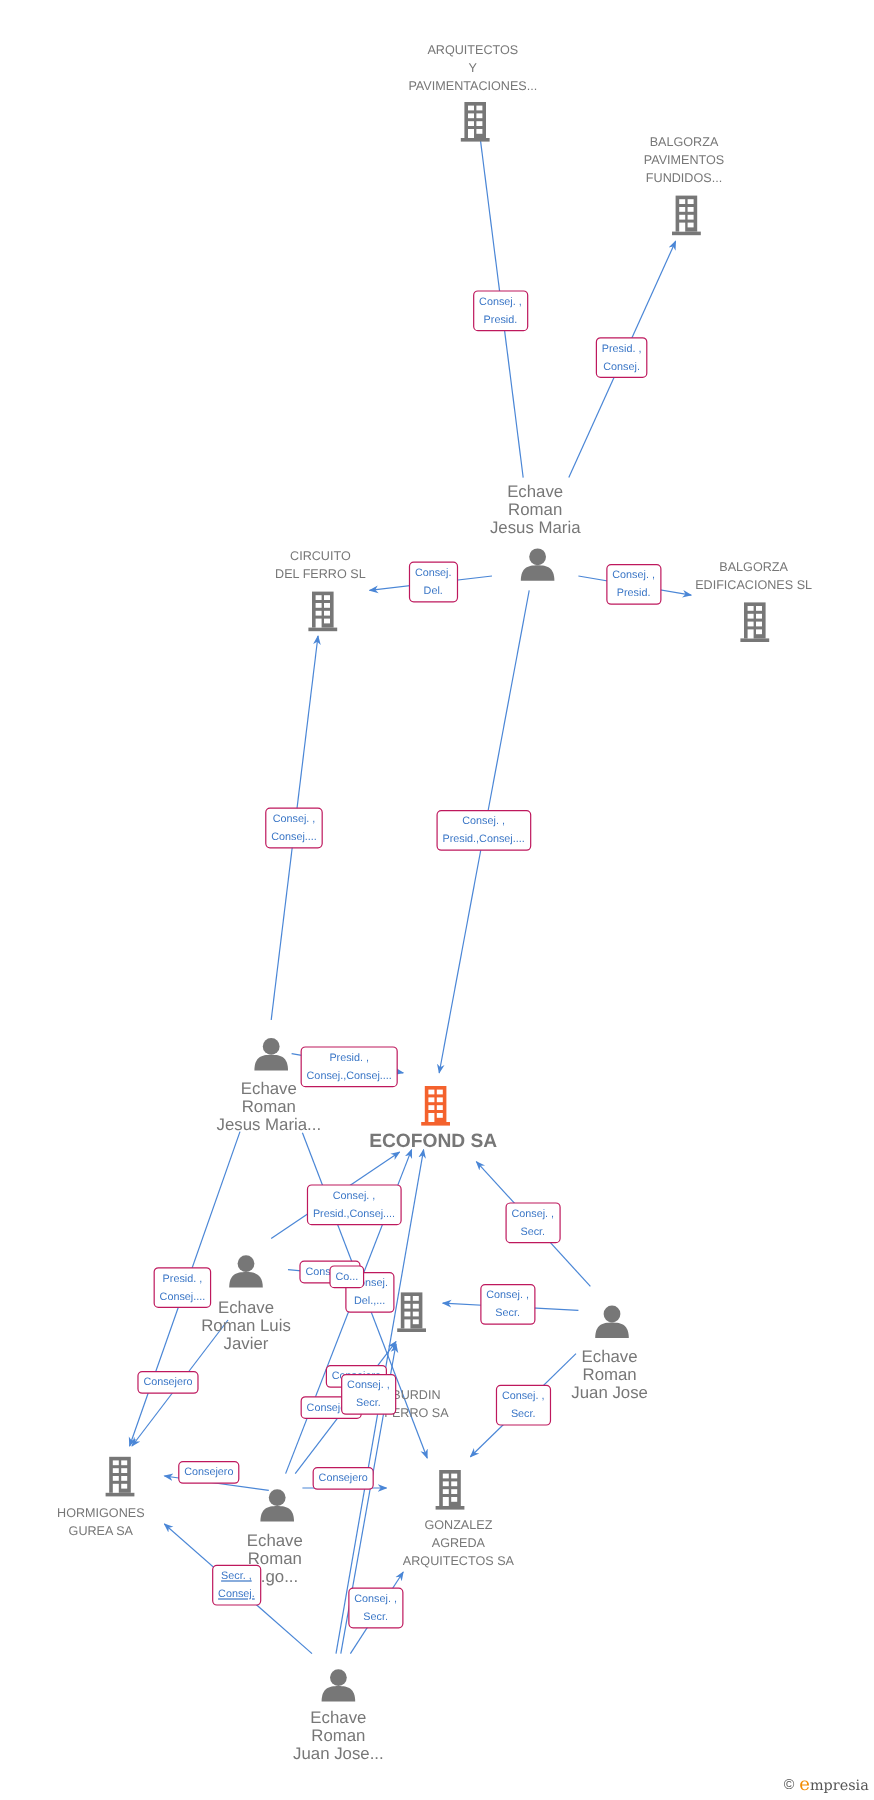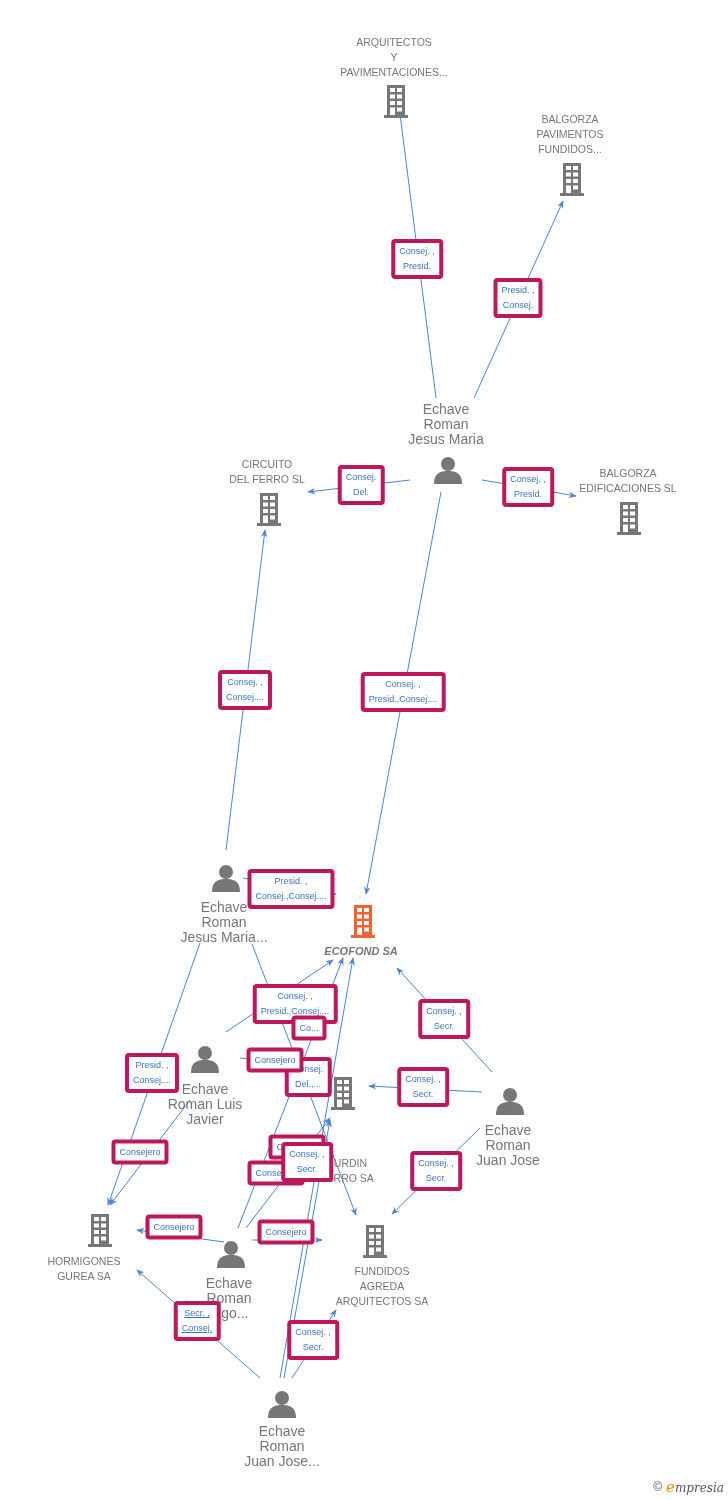--- a/index.html
+++ b/index.html
@@ -3,28 +3,28 @@
 <meta charset="utf-8">
 <style>
   html, body { margin: 0; padding: 0; background: #ffffff; }
   body { width: 728px; height: 1500px; position: relative; overflow: hidden;
          font-family: "Liberation Sans", sans-serif; }
   #graph { position: absolute; left: 0; top: 0; }
   .node-label { position: absolute; text-align: center; color: #777777;
                 font-size: 14px; line-height: 15px; white-space: pre-line;
                 transform: translateX(-50%); }
   .node-label.company { font-size: 10.5px; line-height: 15px; }
-  .node-label.focus { font-weight: bold; font-size: 11px; font-style: italic; }
-  .edge-label { position: absolute; background: #ffffff; border: 4px solid #be185d;
+  .node-label.focus { font-weight: bold; font-size: 16px; }
+  .edge-label { position: absolute; background: #ffffff; border: 1px solid #be185d;
                 border-radius: 4px; color: #3a76c6; font-size: 9px; line-height: 15px;
                 text-align: center; padding: 1px 4px; white-space: pre-line;
                 transform: translate(-50%, -50%); box-shadow: 0 0 0 0 #fff; }
   .footer { position: absolute; right: 4px; bottom: 4px; font-size: 12px; color: #555;
             display: flex; align-items: center; gap: 4px; }
-  .footer .brand { font-family: "DejaVu Serif", serif; font-style: italic; color: #555; font-size: 12px; }
+  .footer .brand { font-family: "DejaVu Serif", serif; color: #555; font-size: 12px; }
   .footer .brand .e { color: #f28c00; font-size: 15px; }
 </style>
 </head>
 <body>
 
 <svg id="graph" width="728" height="1500" viewBox="0 0 728 1500" xmlns="http://www.w3.org/2000/svg">
   <defs>
     <marker id="arrow" viewBox="0 0 10 10" refX="9" refY="5" markerWidth="8" markerHeight="8" orient="auto-start-reverse">
       <path d="M0,1 L10,5 L0,9 L3,5 Z" fill="#4a86d6"></path>
     </marker>
@@ -202,21 +202,21 @@
     <div class="node-label company" style="left: 347px; top: 1116px; margin-top: 40px;">BURDIN
 FERRO SA</div>
     <div class="node-label" style="left: 508px; top: 1123px;">Echave
 Roman
 Juan Jose</div>
     <div class="node-label company" style="left: 84px; top: 1254px;">HORMIGONES
 GUREA SA</div>
     <div class="node-label" style="left: 229px; top: 1276px;">Echave
 Roman
 ...go...</div>
-    <div class="node-label company" style="left: 382px; top: 1264px;">FUNDIDOS
+    <div class="node-label company" style="left: 382px; top: 1264px;">GONZALEZ
 AGREDA
 ARQUITECTOS SA</div>
     <div class="node-label" style="left: 282px; top: 1424px;">Echave
 Roman
 Juan Jose...</div>
   </div>
 <div id="edge-labels-layer">
     <div class="edge-label" style="left: 417px; top: 259px;">Consej. ,
 Presid.</div>
     <div class="edge-label" style="left: 518px; top: 298px;">Presid. ,
@@ -248,19 +248,19 @@
     <div class="edge-label" style="left: 174px; top: 1227px;">Consejero</div>
     <div class="edge-label" style="left: 276px; top: 1173px;">Consejero</div>
     <div class="edge-label" style="left: 297px; top: 1147px;">Consejero</div>
     <div class="edge-label" style="left: 286px; top: 1232px;">Consejero</div>
     <div class="edge-label" style="left: 197px; top: 1321px; text-decoration: underline;">Secr. ,
 Consej.</div>
     <div class="edge-label" style="left: 313px; top: 1340px;">Consej. ,
 Secr.</div>
     <div class="edge-label" style="left: 307px; top: 1162px;">Consej. ,
 Secr.</div>
-    <div class="edge-label" style="left: 289px; top: 1028px; margin-left: 20px;">Co...</div>
+    <div class="edge-label" style="left: 289px; top: 1064px;">Co...</div>
   </div>
 
 <div class="footer">
   <span>©</span>
   <span class="brand"><span class="e">e</span><span>mpresia</span></span>
 </div>
 
 </body></html>

